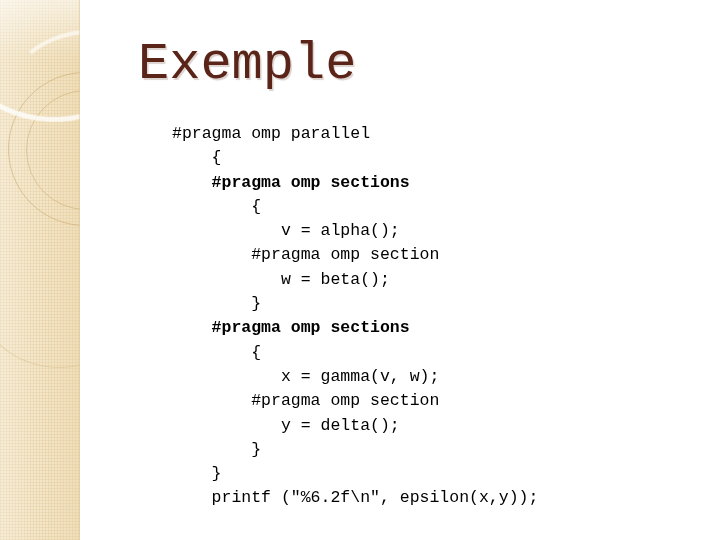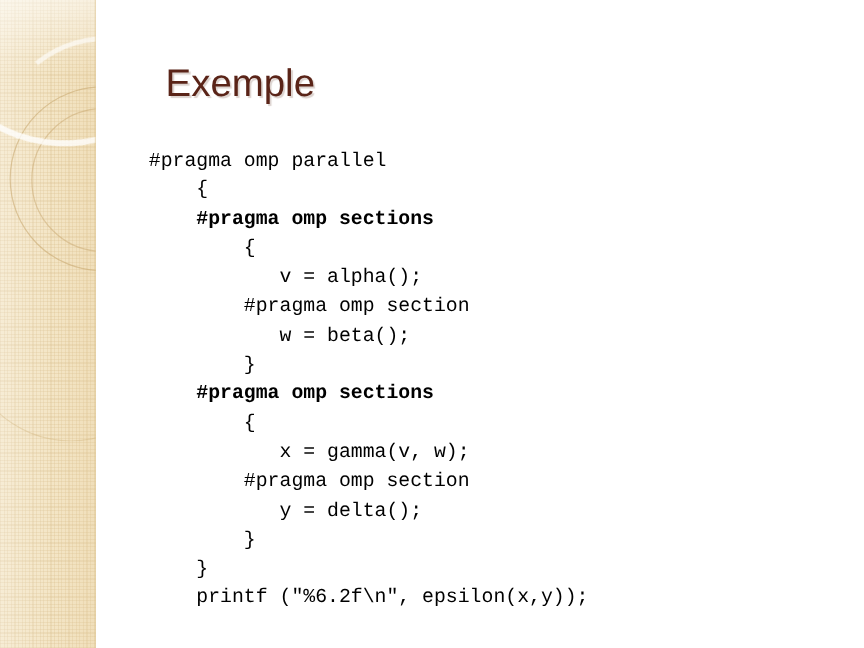--- a/index.html
+++ b/index.html
@@ -93,23 +93,23 @@
     position: absolute;
     left: 79px; top: 0;
     width: 1px; height: 540px;
     background: rgba(222,198,152,0.55);
   }
 
   
   .title {
     position: absolute;
     left: 138px;
-    top: 52px;
-    font-family: Liberation Sans, sans-serif;
-    font-size: 32px;
+    top: 36px;
+    font-family: Liberation Mono, monospace;
+    font-size: 52px;
     font-weight: 400;
     line-height: 1.12;
     color: #5a2418;
     letter-spacing: 0px;
     text-shadow: 1.5px 1.5px 0.8px rgba(150,120,110,0.33);
     white-space: nowrap;
   }
 
   
   .code {
@@ -118,20 +118,21 @@
     top: 122px;
     font-family: "Liberation Mono", "DejaVu Sans Mono", monospace;
     font-size: 16.5px;
     line-height: 24.3px;
     color: #000000;
     white-space: pre;
   }
   .code .line {
     white-space: pre;
     font-weight: 400;
+    margin-left: 48px;
   }
   .code .line.bold {
     font-weight: 700;
     font-family: Liberation Mono, monospace;
   }
 </style>
 </head>
 <body>
 
 <div id="slide">

